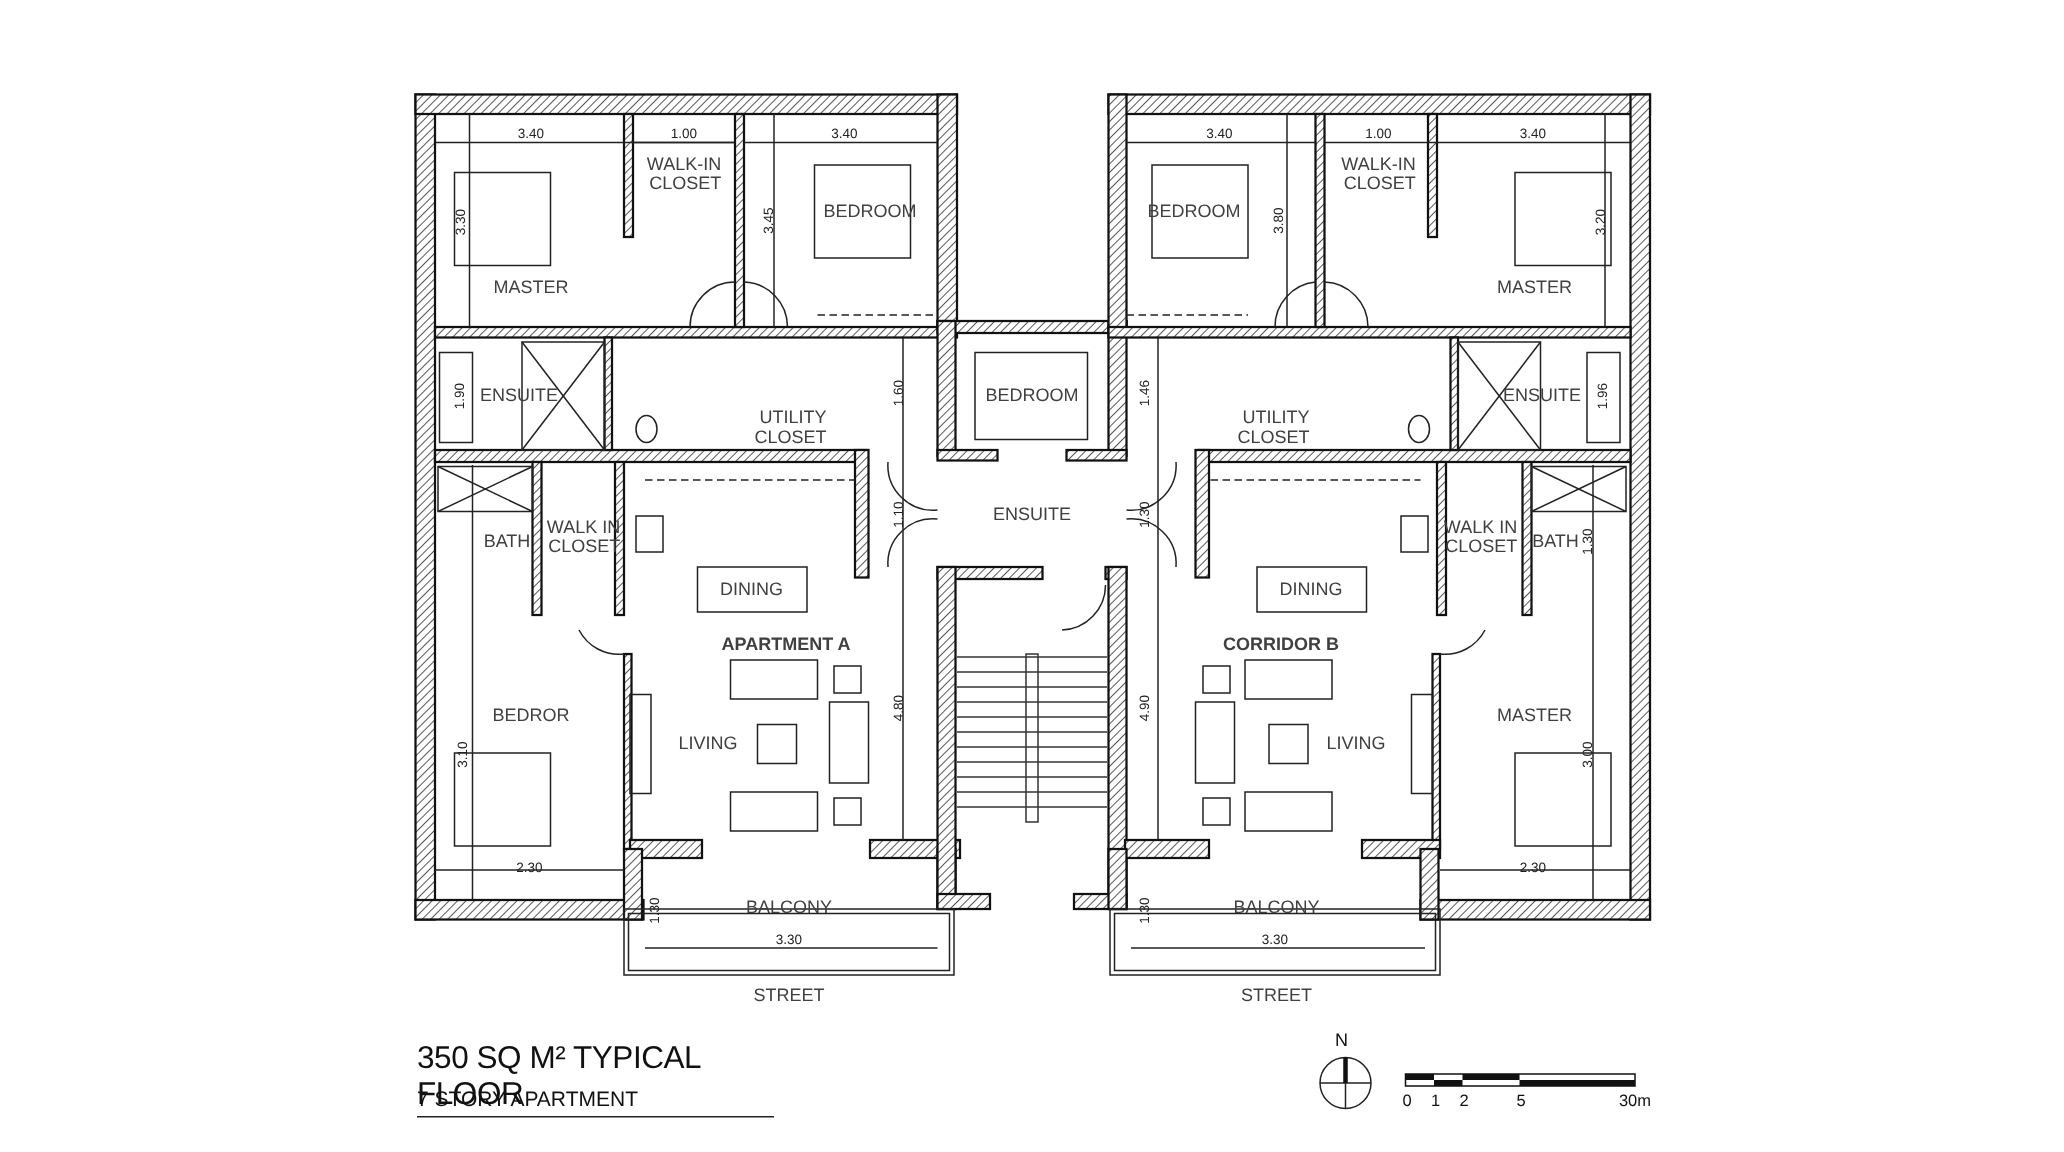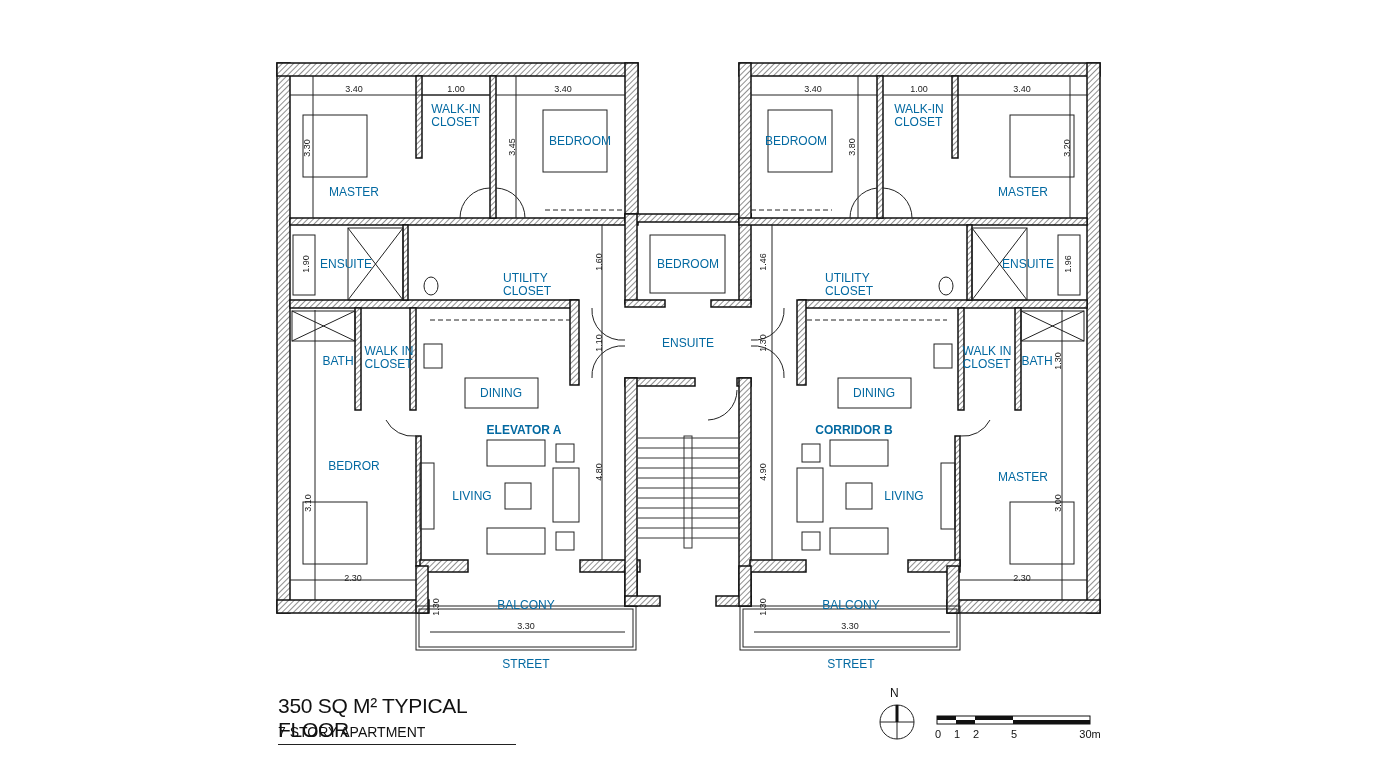--- a/index.html
+++ b/index.html
@@ -1,18 +1,18 @@
 <!DOCTYPE html>
 <html><head>
 <meta charset="utf-8">
 <style>
   html, body { margin:0; padding:0; background:#ffffff; }
   body { width:1376px; height:768px; position:relative; overflow:hidden; font-family:"Liberation Sans", sans-serif; color:#111; }
   svg { position:absolute; left:0; top:0; }
-  .lbl { position:absolute; font-size:12px; color:#0369a1; white-space:nowrap; transform:translate(-50%,-50%); text-align:left; line-height:13px; }
+  .lbl { position:absolute; font-size:12px; color:#404040; white-space:nowrap; transform:translate(-50%,-50%); text-align:right; line-height:13px; }
   .lbl.bold { font-weight:bold; }
   .dim { position:absolute; font-size:9px; color:#222; white-space:nowrap; transform:translate(-50%,-50%); }
   .dim.v { transform:translate(-50%,-50%) rotate(-90deg); }
   .title { position:absolute; left:278px; top:694px; font-size:21px; letter-spacing:-0.3px; border-bottom:1.5px solid #222; padding-bottom:2px; width:238px; }
   .subtitle { position:absolute; left:278px; top:724px; font-size:14px; }
   .north { position:absolute; left:890px; top:686px; font-size:12px; }
   .scale-lbl { position:absolute; top:728px; font-size:11px; transform:translateX(-50%); }
 </style>
 </head>
 <body>
@@ -204,23 +204,23 @@
 <div class="lbl" style="left:456px;top:116px;white-space:pre">WALK-IN
 CLOSET</div>
 <div class="lbl" style="left:580px;top:141px">BEDROOM</div>
 <div class="lbl" style="left:346px;top:264px">ENSUITE</div>
 <div class="lbl" style="left:527px;top:285px;white-space:pre">UTILITY
 CLOSET</div>
 <div class="lbl" style="left:338px;top:361px">BATH</div>
 <div class="lbl" style="left:389px;top:358px;white-space:pre">WALK IN
 CLOSET</div>
 <div class="lbl" style="left:501px;top:393px">DINING</div>
-<div class="lbl bold" style="left:524px;top:430px">ELEVATOR A</div>
+<div class="lbl bold" style="left:524px;top:430px">APARTMENT A</div>
 <div class="lbl" style="left:472px;top:496px">LIVING</div>
-<div class="lbl" style="left:354px;top:466px">BEDROR</div>
+<div class="lbl" style="left:354px;top:477px">BEDROR</div>
 <div class="lbl" style="left:526px;top:605px">BALCONY</div>
 <div class="lbl" style="left:526px;top:664px">STREET</div>
 
 <div class="lbl" style="left:688px;top:264px">BEDROOM</div>
 <div class="lbl" style="left:688px;top:343px">ENSUITE</div>
 
 <div class="lbl" style="left:796px;top:141px">BEDROOM</div>
 <div class="lbl" style="left:919px;top:116px;white-space:pre">WALK-IN
 CLOSET</div>
 <div class="lbl" style="left:1023px;top:192px">MASTER</div>

